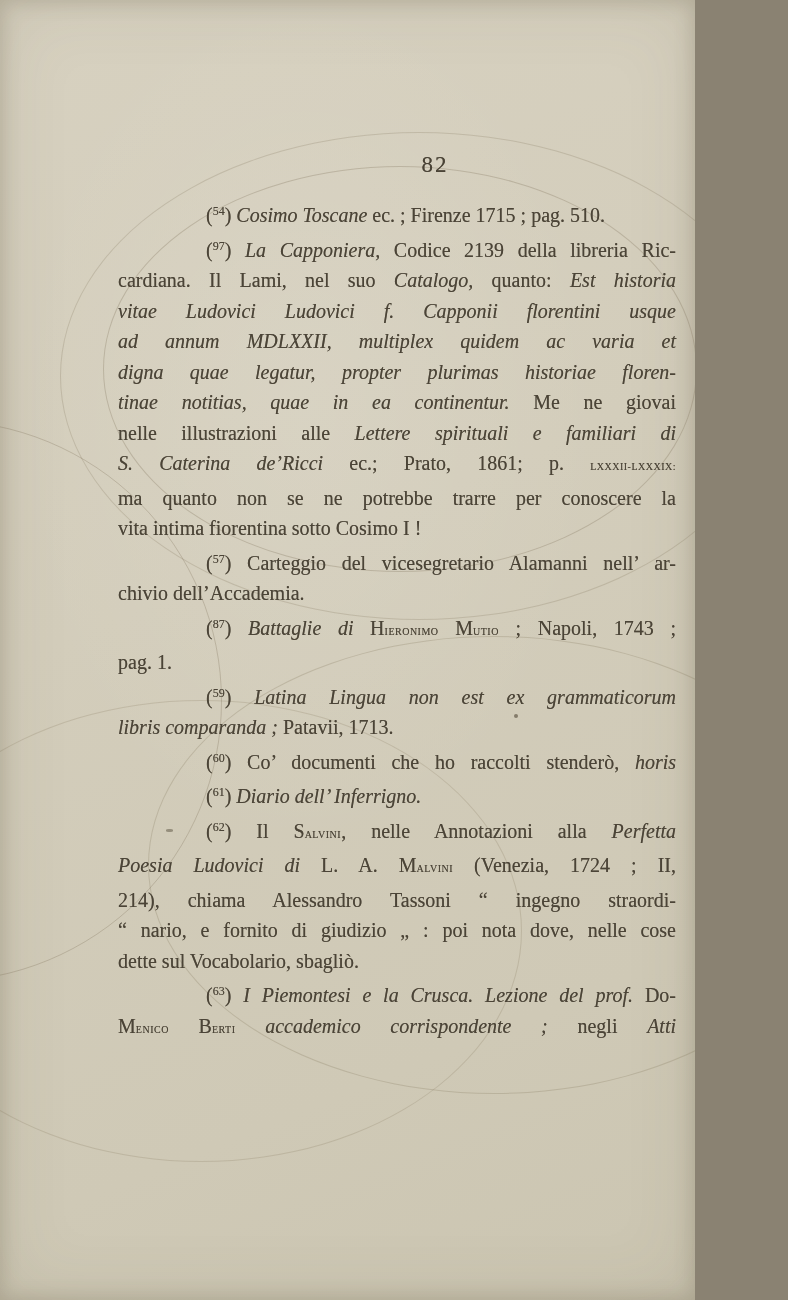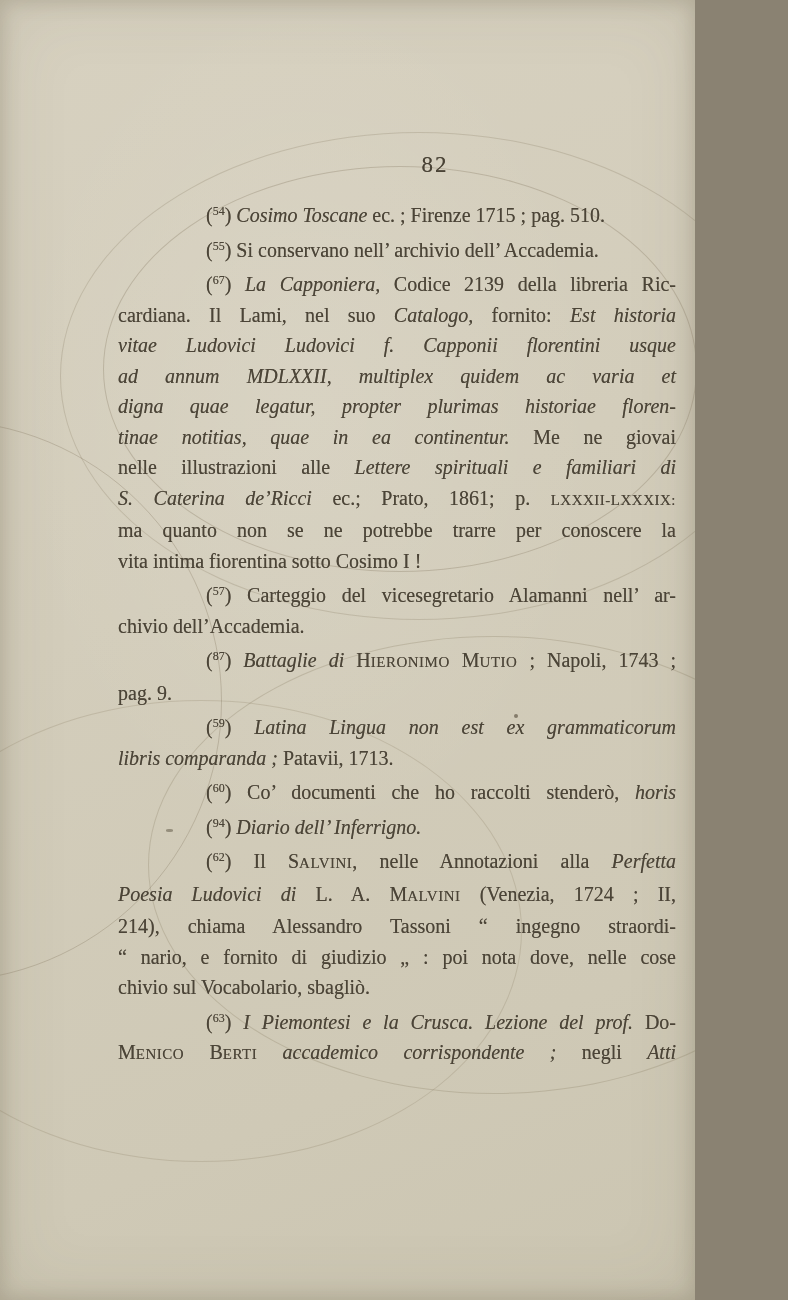--- a/index.html
+++ b/index.html
@@ -28,21 +28,21 @@
   .text-block{
     position:absolute;left:118px;top:196px;width:558px;
     font-size:20px;line-height:30.5px;color:#4b4437;
     text-shadow:0 0 0.6px rgba(75,68,55,0.6);
   }
   .line{text-align:justify;text-align-last:left;}
   .line.just{text-align-last:justify;}
   .line.ind{text-indent:88px;}
   .seg-r{font-style:normal;}
   .seg-i{font-style:italic;}
-  .seg-s{font-size:15px;letter-spacing:0.5px;}      
+  .seg-s{font-size:10px;letter-spacing:0.5px;}      
   .seg-p{font-size:12px;vertical-align:7px;letter-spacing:0;} 
   .speck{position:absolute;background:#5a5140;border-radius:50%;}
   .speck-1{left:768px;top:944px;width:5px;height:8px;transform:rotate(18deg);opacity:0.8;}
   .speck-2{left:514px;top:714px;width:4px;height:4px;opacity:0.65;}
   .speck-3{left:166px;top:829px;width:7px;height:2.5px;border-radius:40%;opacity:0.5;}
   .speck-4{left:710px;top:960px;width:4px;height:4px;background:#8a6a52;opacity:0.6;}
 </style>
 </head>
 <body>
 
@@ -50,44 +50,43 @@
   <div class="stain stain-b"></div>
   <div class="stain stain-a"></div>
   <div class="stain stain-c"></div>
   <div class="stain stain-d"></div>
   <div class="stain stain-e"></div>
 
   <div class="folio">82</div>
 
   <div class="text-block">
       <div class="line ind"><span class="seg-r">(</span><span class="seg-p">54</span><span class="seg-r">) </span><span class="seg-i">Cosimo Toscane</span><span class="seg-r"> ec. ; Firenze 1715 ; pag. 510.</span></div>
-      <div class="line ind"><span class="seg-r">(</span><span class="seg-p">55</span><span class="seg-r">) Si conservano nell’ archivio dell’ Accademia.</span></div>
-      <div class="line ind just"><span class="seg-r">(</span><span class="seg-p">67</span><span class="seg-r">) </span><span class="seg-i">La Capponiera,</span><span class="seg-r"> Codice 2139 della libreria Ric-</span></div>
-      <div class="line just"><span class="seg-r">cardiana. Il Lami, nel suo </span><span class="seg-i">Catalogo,</span><span class="seg-r"> fornito: </span><span class="seg-i">Est historia</span></div>
+      <div class="line ind just"><span class="seg-r">(</span><span class="seg-p">97</span><span class="seg-r">) </span><span class="seg-i">La Capponiera,</span><span class="seg-r"> Codice 2139 della libreria Ric-</span></div>
+      <div class="line just"><span class="seg-r">cardiana. Il Lami, nel suo </span><span class="seg-i">Catalogo,</span><span class="seg-r"> quanto: </span><span class="seg-i">Est historia</span></div>
       <div class="line just"><span class="seg-i">vitae Ludovici Ludovici f. Capponii florentini usque</span></div>
       <div class="line just"><span class="seg-i">ad annum MDLXXII, multiplex quidem ac varia et</span></div>
       <div class="line just"><span class="seg-i">digna quae legatur, propter plurimas historiae floren-</span></div>
       <div class="line just"><span class="seg-i">tinae notitias, quae in ea continentur.</span><span class="seg-r"> Me ne giovai</span></div>
       <div class="line just"><span class="seg-r">nelle illustrazioni alle </span><span class="seg-i">Lettere spirituali e familiari di</span></div>
       <div class="line just"><span class="seg-i">S. Caterina de’Ricci</span><span class="seg-r"> ec.; Prato, 1861; p. </span><span class="seg-s">LXXXII-LXXXIX:</span></div>
       <div class="line just"><span class="seg-r">ma quanto non se ne potrebbe trarre per conoscere la</span></div>
       <div class="line"><span class="seg-r">vita intima fiorentina sotto Cosimo I !</span></div>
       <div class="line ind just"><span class="seg-r">(</span><span class="seg-p">57</span><span class="seg-r">) Carteggio del vicesegretario Alamanni nell’ ar-</span></div>
       <div class="line"><span class="seg-r">chivio dell’Accademia.</span></div>
       <div class="line ind just"><span class="seg-r">(</span><span class="seg-p">87</span><span class="seg-r">) </span><span class="seg-i">Battaglie di</span><span class="seg-r"> H</span><span class="seg-s">IERONIMO</span><span class="seg-r"> M</span><span class="seg-s">UTIO</span><span class="seg-r"> ; Napoli, 1743 ;</span></div>
-      <div class="line"><span class="seg-r">pag. 9.</span></div>
+      <div class="line"><span class="seg-r">pag. 1.</span></div>
       <div class="line ind just"><span class="seg-r">(</span><span class="seg-p">59</span><span class="seg-r">) </span><span class="seg-i">Latina Lingua non est ex grammaticorum</span></div>
       <div class="line"><span class="seg-i">libris comparanda ;</span><span class="seg-r"> Patavii, 1713.</span></div>
       <div class="line ind just"><span class="seg-r">(</span><span class="seg-p">60</span><span class="seg-r">) Co’ documenti che ho raccolti stenderò, </span><span class="seg-i">horis</span></div>
-      <div class="line ind"><span class="seg-r">(</span><span class="seg-p">94</span><span class="seg-r">) </span><span class="seg-i">Diario dell’ Inferrigno.</span></div>
+      <div class="line ind"><span class="seg-r">(</span><span class="seg-p">61</span><span class="seg-r">) </span><span class="seg-i">Diario dell’ Inferrigno.</span></div>
       <div class="line ind just"><span class="seg-r">(</span><span class="seg-p">62</span><span class="seg-r">) Il S</span><span class="seg-s">ALVINI</span><span class="seg-r">, nelle Annotazioni alla </span><span class="seg-i">Perfetta</span></div>
       <div class="line just"><span class="seg-i">Poesia Ludovici di</span><span class="seg-r"> L. A. M</span><span class="seg-s">ALVINI</span><span class="seg-r"> (Venezia, 1724 ; II,</span></div>
       <div class="line just"><span class="seg-r">214), chiama Alessandro Tassoni “ ingegno straordi-</span></div>
       <div class="line just"><span class="seg-r">“ nario, e fornito di giudizio „ : poi nota dove, nelle cose</span></div>
-      <div class="line"><span class="seg-r">chivio sul Vocabolario, sbagliò.</span></div>
+      <div class="line"><span class="seg-r">dette sul Vocabolario, sbagliò.</span></div>
       <div class="line ind just"><span class="seg-r">(</span><span class="seg-p">63</span><span class="seg-r">) </span><span class="seg-i">I Piemontesi e la Crusca. Lezione del prof.</span><span class="seg-r"> Do-</span></div>
       <div class="line just"><span class="seg-r">M</span><span class="seg-s">ENICO</span><span class="seg-r"> B</span><span class="seg-s">ERTI</span><span class="seg-r"> </span><span class="seg-i">accademico corrispondente ;</span><span class="seg-r"> negli </span><span class="seg-i">Atti</span></div>
     </div>
 
   <div class="speck speck-1"></div>
   <div class="speck speck-2"></div>
   <div class="speck speck-3"></div>
   <div class="speck speck-4"></div>
 </div>
 

